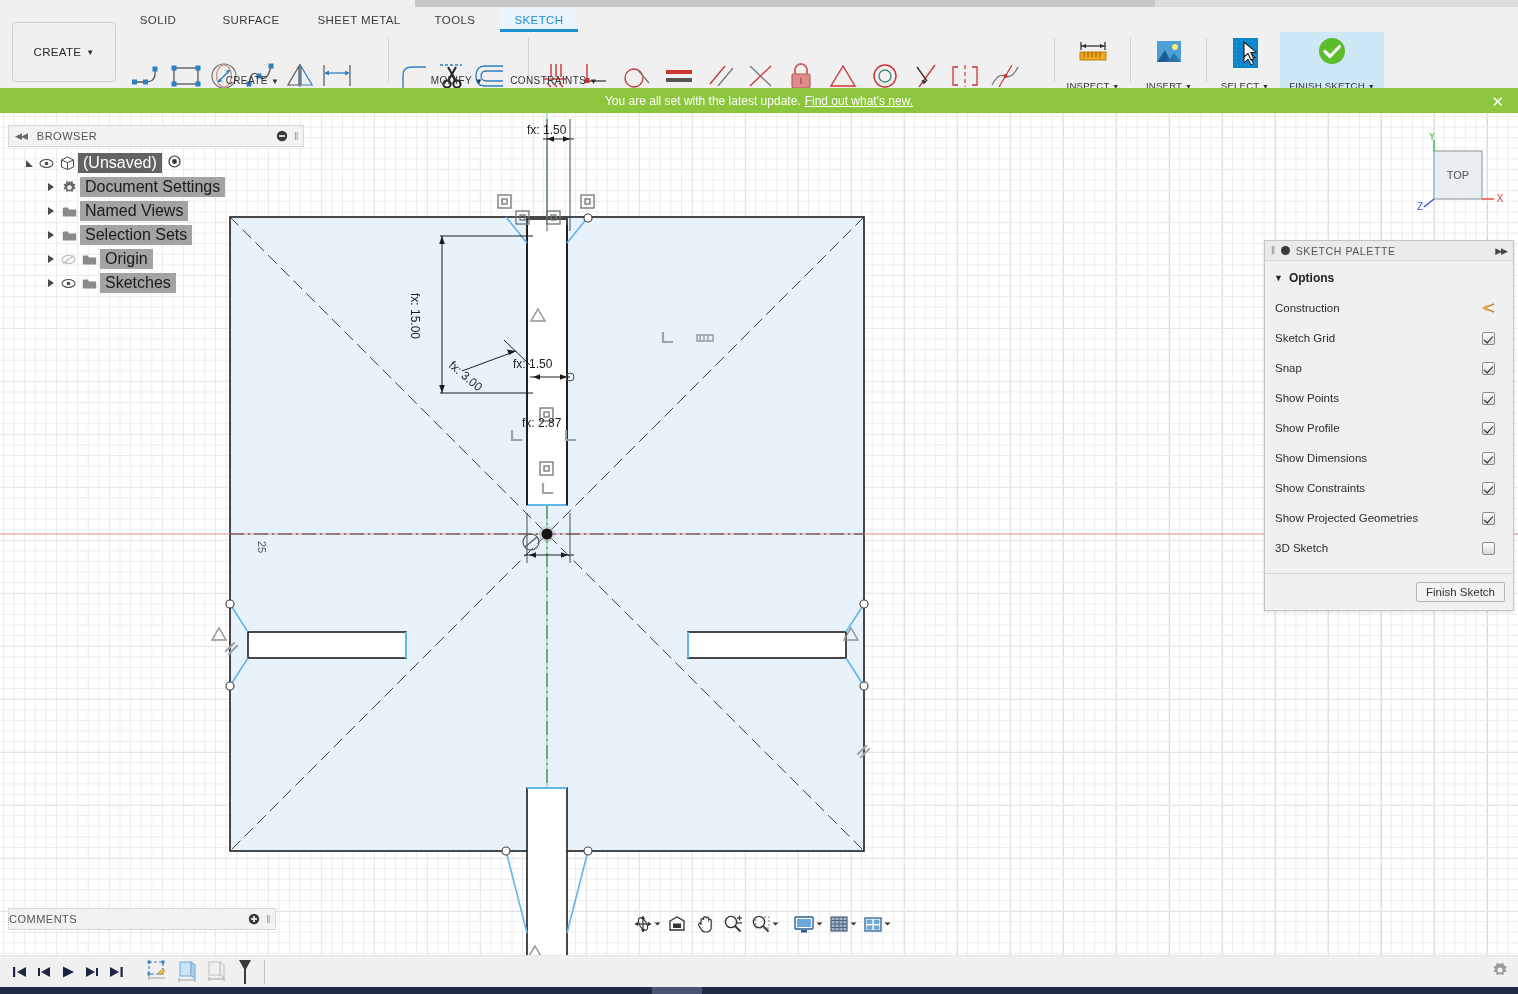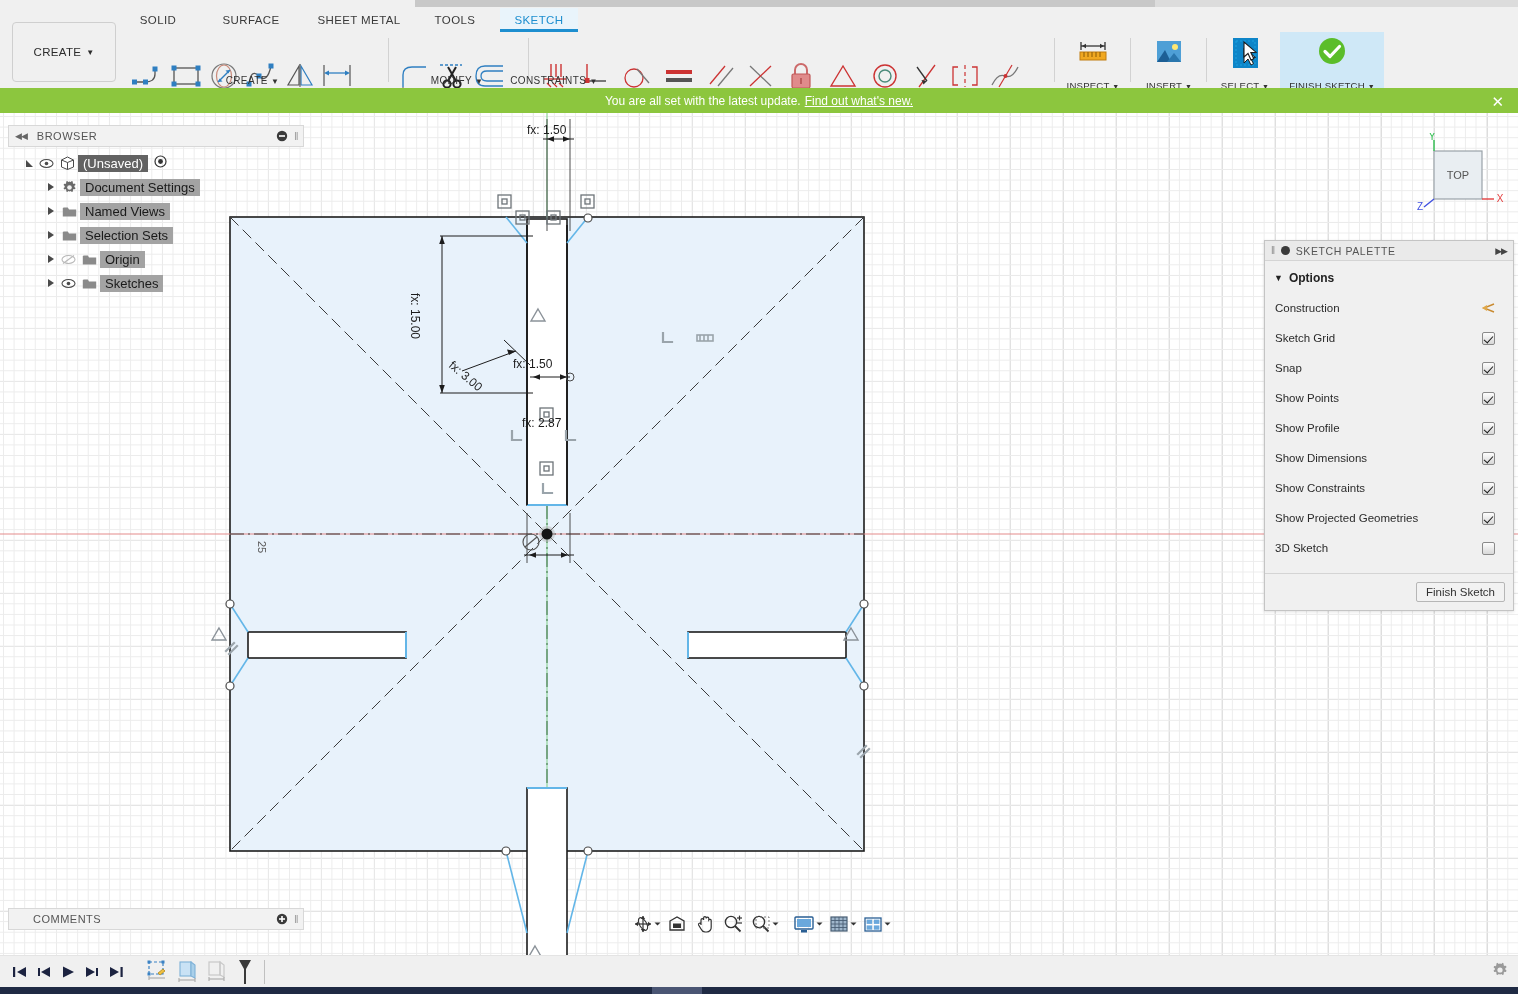--- a/index.html
+++ b/index.html
@@ -87,21 +87,21 @@
     position:absolute; left:8px; top:12px; width:296px;
   }
   .browser-hdr {
     height:22px; background:#f2f2f2; border:1px solid #d8d8d8;
     display:flex; align-items:center; font-size:11px; color:#555; letter-spacing:.5px;
     padding-left:6px;
   }
   .browser-hdr .arrows { color:#666; font-size:9px; margin-right:10px; letter-spacing:-1px;}
   .browser-hdr .right { margin-left:auto; display:flex; align-items:center; gap:6px; padding-right:4px;}
   .tree { margin-top:4px; }
-  .trow { height:24px; display:flex; align-items:center; font-size:13px; color:#1a1a1a; }
+  .trow { height:24px; display:flex; align-items:center; font-size:16px; color:#1a1a1a; }
   .tw { width:14px; display:flex; justify-content:center; align-items:center; }
   .tri { width:0;height:0;border-left:6px solid #4a4a4a;border-top:4.5px solid transparent;border-bottom:4.5px solid transparent; }
   .eye { width:20px; display:flex; justify-content:center; }
   .nodeicon { width:22px; display:flex; justify-content:center; }
   .nodelabel { background:#a3a3a3; padding:1px 5px; }
   .trow.root .nodelabel { background:#636363; color:#fff; }
 
   
   .palette {
     position:absolute; right:4px; top:127px; width:250px;
@@ -142,24 +142,23 @@
   
   .navbar {
     position:absolute; left:630px; top:795px; height:32px;
     display:flex; align-items:center; gap:2px;
   }
   .navitem { display:flex; align-items:center; padding:2px 3px; }
   .navcaret { width:0;height:0;border-left:3.5px solid #333;border-top:3px solid transparent;border-bottom:3px solid transparent; margin-left:3px; transform:rotate(90deg);}
 
   
   .comments {
-    position:absolute; left:8px; top:795px; width:296px; height:22px;
+    position:absolute; left:8px; top:795px; width:268px; height:22px;
     background:#f2f2f2; border:1px solid #d8d8d8;
     display:flex; align-items:center; font-size:11px; color:#555; letter-spacing:.5px;
-    padding-left:24px;
   }
   .comments .right { margin-left:auto; display:flex; align-items:center; gap:6px; padding-right:4px;}
 
   
   .timeline {
     position:absolute; left:0; top:955px; width:1518px; height:32px; background:#f0f0f0;
     display:flex; align-items:center; border-top:1px solid #e4e4e4;
   }
   .tl-btn { width:24px; height:26px; display:flex; align-items:center; justify-content:center; }
   .tl-sep { width:1px; height:24px; background:#c0c0c0; margin-left:6px; }

